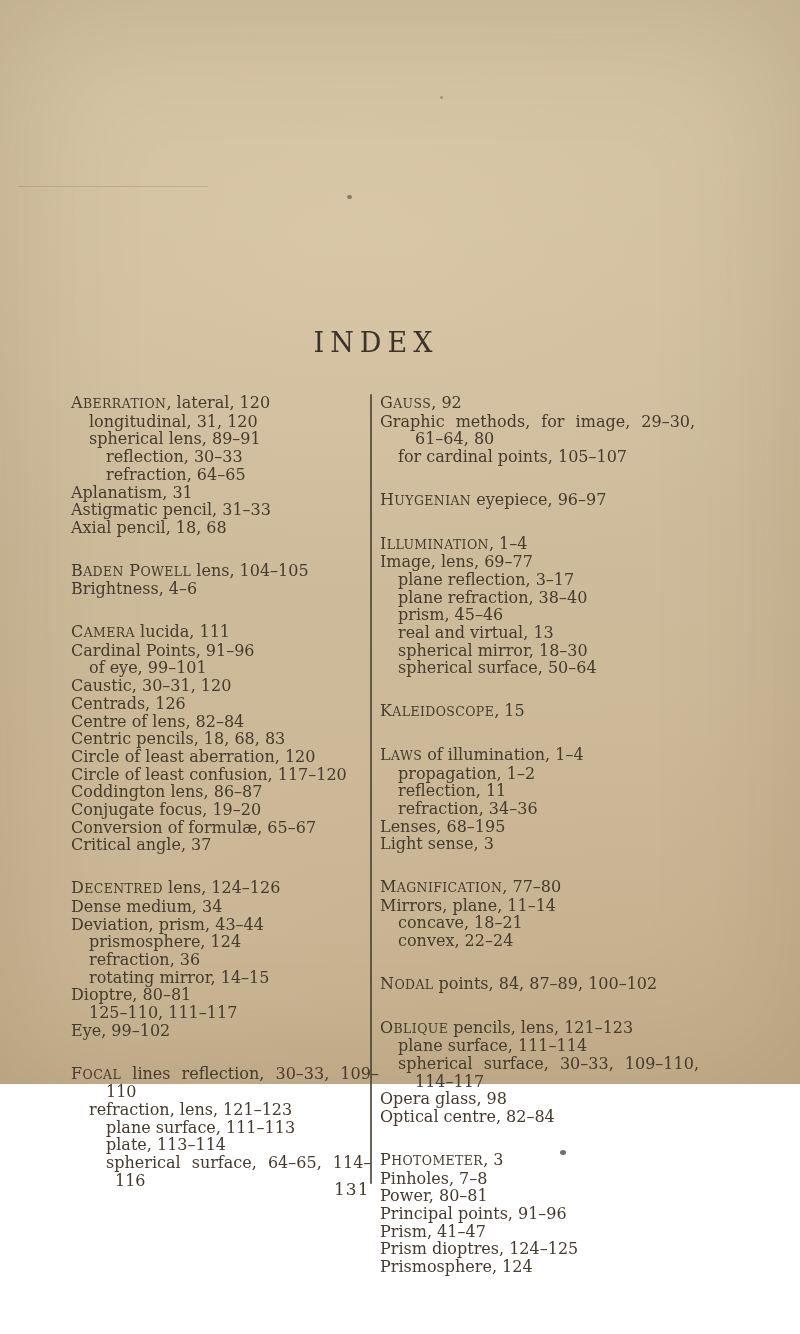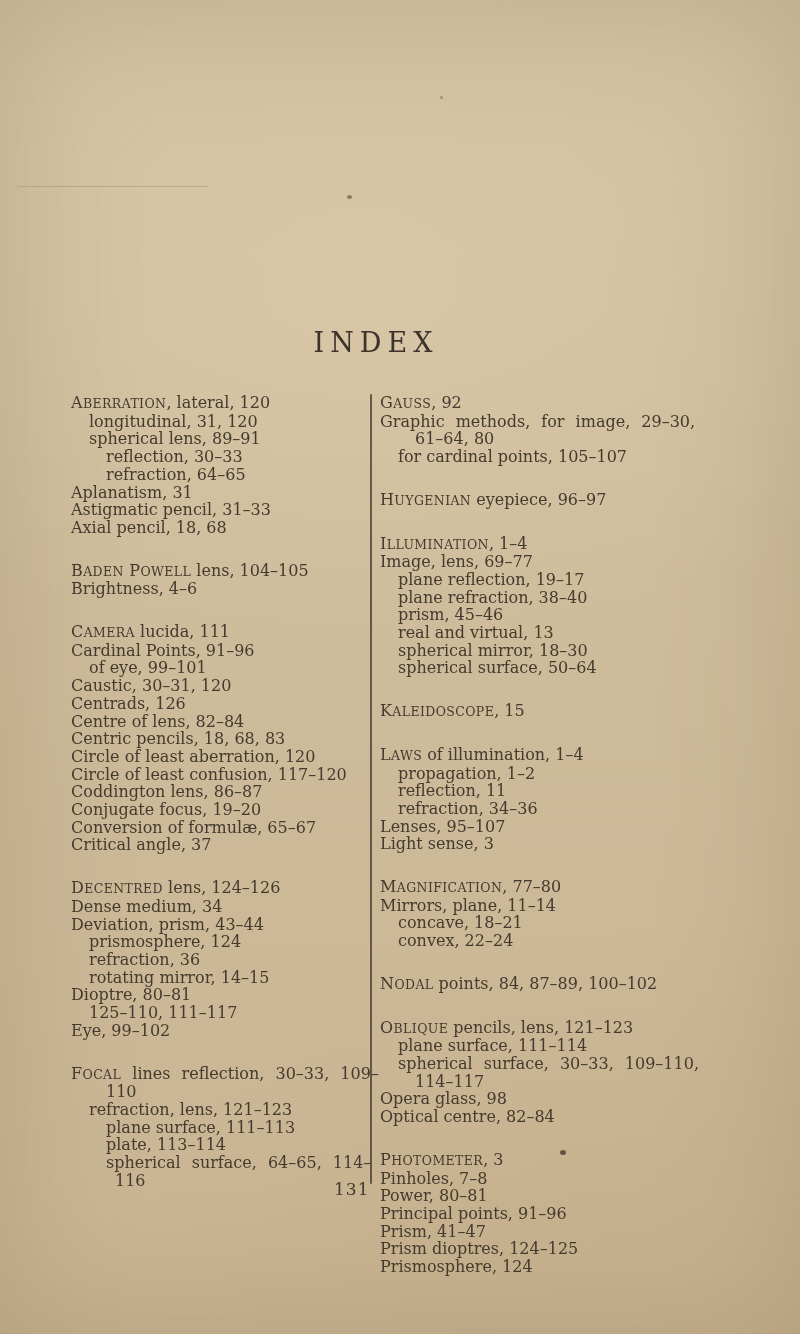--- a/index.html
+++ b/index.html
@@ -1,20 +1,20 @@
 <!DOCTYPE html>
 <html><head>
 <meta charset="utf-8">
 <style>
   html,body { margin:0; padding:0; }
   body { width:800px; height:1334px; overflow:hidden; }
 
   .page {
     position:relative;
-    width:800px; height:1334px;
+    width:800px; height:1084px;
     background:
       radial-gradient(ellipse 900px 500px at 45% 22%, rgba(230,212,180,0.35), rgba(230,212,180,0) 70%),
       radial-gradient(ellipse 700px 400px at 80% 90%, rgba(170,140,100,0.10), rgba(170,140,100,0) 70%),
       linear-gradient(180deg, #d3c2a2 0%, #cfbd9d 35%, #ccb897 75%, #c9b492 100%);
     box-shadow: inset 0 0 140px rgba(110,85,50,0.22);
     font-family:"DejaVu Serif","Liberation Serif",serif;
     color:#443a2d;
   }
 
   .title {
@@ -127,32 +127,32 @@
     </div>
 
   <div class="col col-right">
       <div class="entry indent-0"><span class="sc"><span class="cap">G</span><span class="scx">A</span><span class="scx">U</span><span class="scx">S</span><span class="scx">S</span></span>, 92</div>
       <div class="entry indent-0 wide">Graphic methods, for image, 29–30,</div>
       <div class="entry indent-2">61–64, 80</div>
       <div class="entry indent-1">for cardinal points, 105–107</div>
       <div class="entry indent-0 gap"><span class="sc"><span class="cap">H</span><span class="scx">U</span><span class="scx">Y</span><span class="scx">G</span><span class="scx">E</span><span class="scx">N</span><span class="scx">I</span><span class="scx">A</span><span class="scx">N</span></span> eyepiece, 96–97</div>
       <div class="entry indent-0 gap"><span class="sc"><span class="cap">I</span><span class="scx">L</span><span class="scx">L</span><span class="scx">U</span><span class="scx">M</span><span class="scx">I</span><span class="scx">N</span><span class="scx">A</span><span class="scx">T</span><span class="scx">I</span><span class="scx">O</span><span class="scx">N</span></span>, 1–4</div>
       <div class="entry indent-0">Image, lens, 69–77</div>
-      <div class="entry indent-1">plane reflection, 19–17</div>
+      <div class="entry indent-1">plane reflection, 3–17</div>
       <div class="entry indent-1">plane refraction, 38–40</div>
       <div class="entry indent-1">prism, 45–46</div>
       <div class="entry indent-1">real and virtual, 13</div>
       <div class="entry indent-1">spherical mirror, 18–30</div>
       <div class="entry indent-1">spherical surface, 50–64</div>
       <div class="entry indent-0 gap"><span class="sc"><span class="cap">K</span><span class="scx">A</span><span class="scx">L</span><span class="scx">E</span><span class="scx">I</span><span class="scx">D</span><span class="scx">O</span><span class="scx">S</span><span class="scx">C</span><span class="scx">O</span><span class="scx">P</span><span class="scx">E</span></span>, 15</div>
       <div class="entry indent-0 gap"><span class="sc"><span class="cap">L</span><span class="scx">A</span><span class="scx">W</span><span class="scx">S</span></span> of illumination, 1–4</div>
       <div class="entry indent-1">propagation, 1–2</div>
       <div class="entry indent-1">reflection, 11</div>
       <div class="entry indent-1">refraction, 34–36</div>
-      <div class="entry indent-0">Lenses, 95–107</div>
+      <div class="entry indent-0">Lenses, 68–195</div>
       <div class="entry indent-0">Light sense, 3</div>
       <div class="entry indent-0 gap"><span class="sc"><span class="cap">M</span><span class="scx">A</span><span class="scx">G</span><span class="scx">N</span><span class="scx">I</span><span class="scx">F</span><span class="scx">I</span><span class="scx">C</span><span class="scx">A</span><span class="scx">T</span><span class="scx">I</span><span class="scx">O</span><span class="scx">N</span></span>, 77–80</div>
       <div class="entry indent-0">Mirrors, plane, 11–14</div>
       <div class="entry indent-1">concave, 18–21</div>
       <div class="entry indent-1">convex, 22–24</div>
       <div class="entry indent-0 gap"><span class="sc"><span class="cap">N</span><span class="scx">O</span><span class="scx">D</span><span class="scx">A</span><span class="scx">L</span></span> points, 84, 87–89, 100–102</div>
       <div class="entry indent-0 gap"><span class="sc"><span class="cap">O</span><span class="scx">B</span><span class="scx">L</span><span class="scx">I</span><span class="scx">Q</span><span class="scx">U</span><span class="scx">E</span></span> pencils, lens, 121–123</div>
       <div class="entry indent-1">plane surface, 111–114</div>
       <div class="entry indent-1 wide">spherical surface, 30–33, 109–110,</div>
       <div class="entry indent-2">114–117</div>

